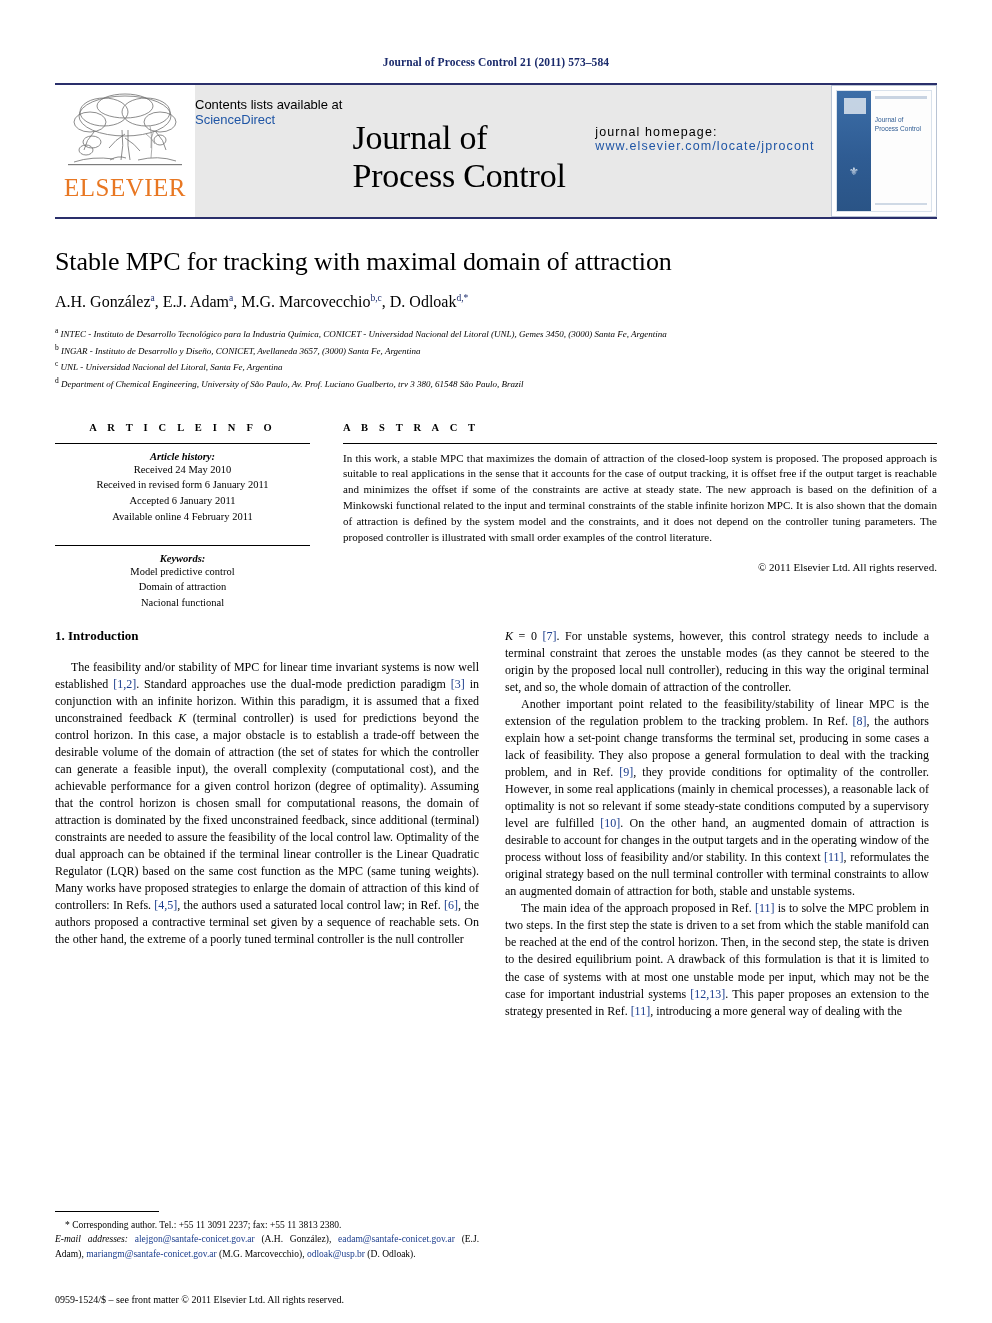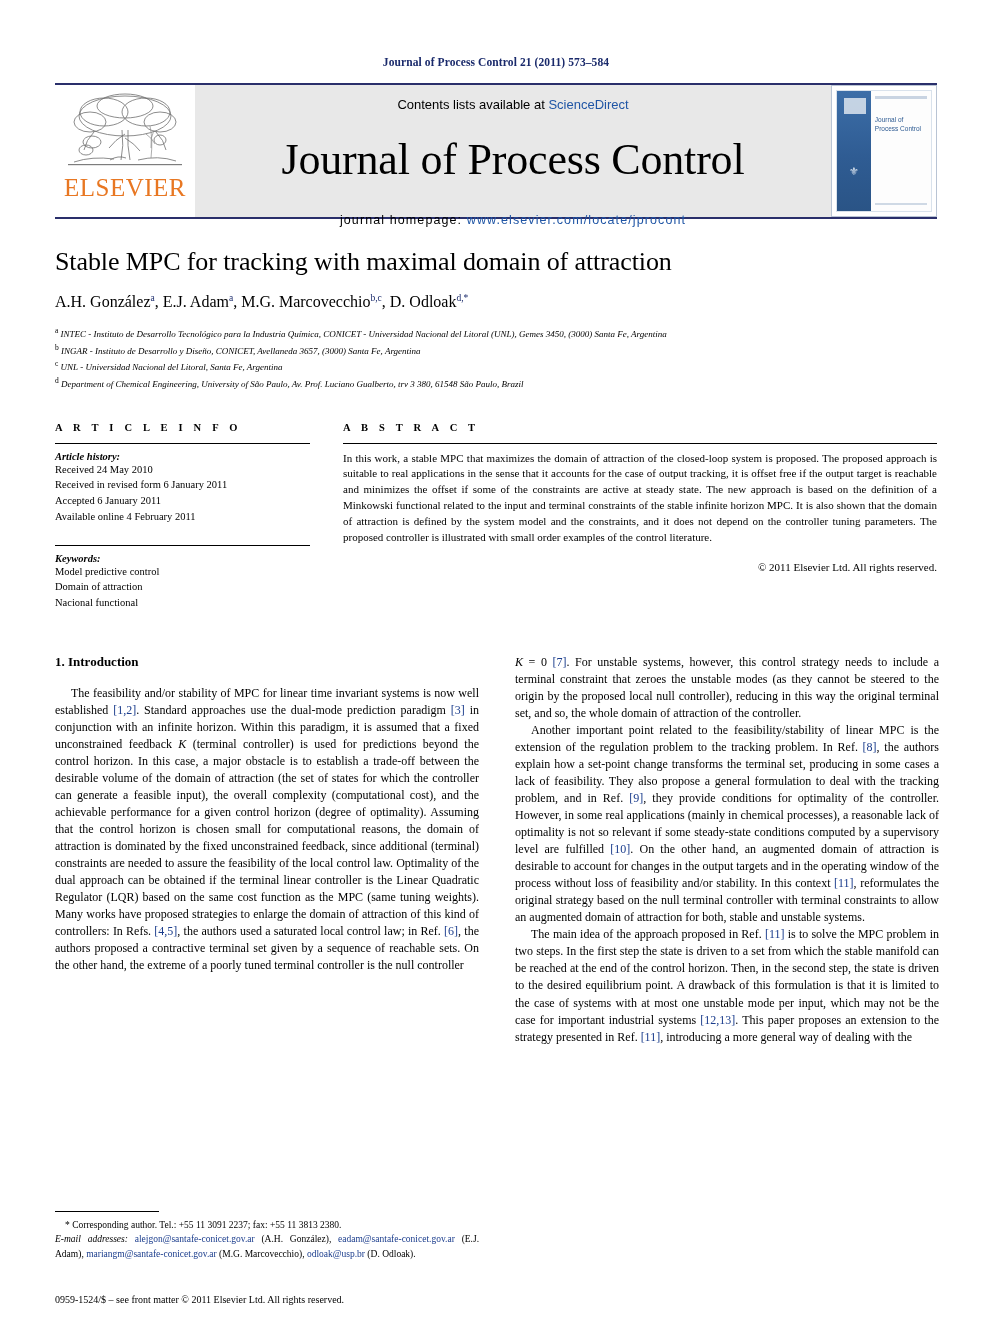--- a/index.html
+++ b/index.html
@@ -59,36 +59,35 @@
     font-size: 25px;
     letter-spacing: 0.5px;
     line-height: 1;
     margin-top: 1px;
     font-weight: normal;
   }
   .masthead-center {
     flex: 1 1 auto;
     background: #e8e8e8;
     display: flex;
-    flex-direction: column;
-    align-items: center;
+    flex-direction: row;
     justify-content: flex-start;
     padding-top: 12px;
   }
   .contents-line {
     font-family: "Liberation Sans", sans-serif;
     font-size: 13px;
     color: #000;
   }
   .contents-line .sd {
     color: #1f55a5;
   }
   .journal-title {
     font-family: "Liberation Serif", serif;
-    font-size: 44px;
+    font-size: 34px;
     margin-top: 22px;
     letter-spacing: -0.2px;
   }
   .homepage-line {
     font-family: "Liberation Sans", sans-serif;
     font-size: 12.5px;
     margin-top: 28px;
     letter-spacing: 1.1px;
   }
   .homepage-line .url { color: #1f55a5; }
@@ -182,21 +181,21 @@
     line-height: 1.62;
   }
   .affils div sup { font-style: normal; font-size: 7.5px; }
 
   
   .info-abstract {
     margin-top: 30px;
     display: flex;
     gap: 33px;
   }
-  .col-info { width: 255px; flex: 0 0 255px; }
+  .col-info { width: 255px; flex: 0 0 255px; text-align: center; }
   .col-abs  { flex: 1 1 auto; }
 
   .sec-head {
     font-family: "Liberation Serif", serif;
     font-weight: bold;
     font-size: 10.5px;
     letter-spacing: 4.2px;
   }
   .rule {
     border-top: 1px solid #000;
@@ -219,23 +218,23 @@
     text-align: justify;
   }
   .copyright {
     font-size: 11px;
     text-align: right;
     margin-top: 15px;
   }
 
   
   .body-cols {
-    margin-top: 43px;
-    display: flex;
-    gap: 36px;
+    margin-top: 17px;
+    display: flex;
+    gap: 26px;
   }
   .body-col { width: 424px; flex: 0 0 424px; }
   h2.section-title {
     font-family: "Liberation Serif", serif;
     font-size: 13px;
     font-weight: bold;
     margin: 0 0 15px 0;
   }
   p.bodytext {
     font-size: 12px;

